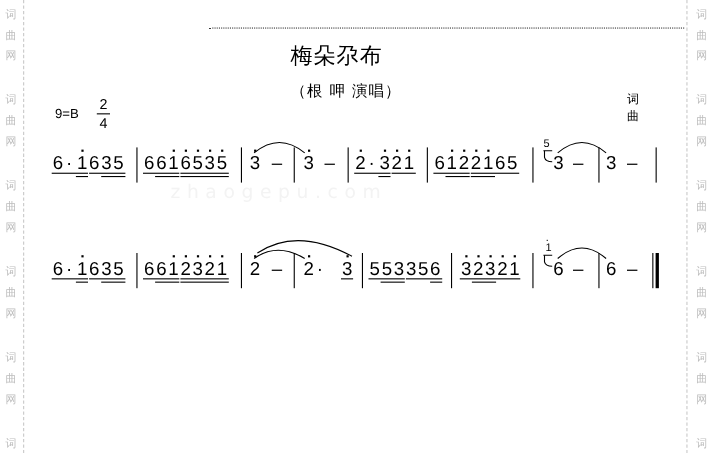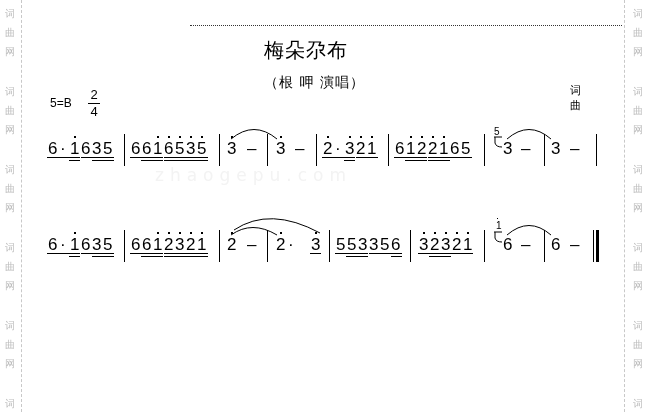--- a/index.html
+++ b/index.html
@@ -78,21 +78,21 @@
   <span>词</span>
 
 </div>
 <div class="vdash" style="left:624px;"></div>
 
 <div class="hrule"></div>
 
 <div class="title">梅朵尕布</div>
 <div class="subtitle">（根 呷 演唱）</div>
 
-<div class="key">5=B</div>
+<div class="key">9=B</div>
 <div class="tsig">
   <div>2</div>
   <div class="line"></div>
   <div>4</div>
 </div>
 <div class="credits">
   <div>词</div>
   <div>曲</div>
 </div>
 

